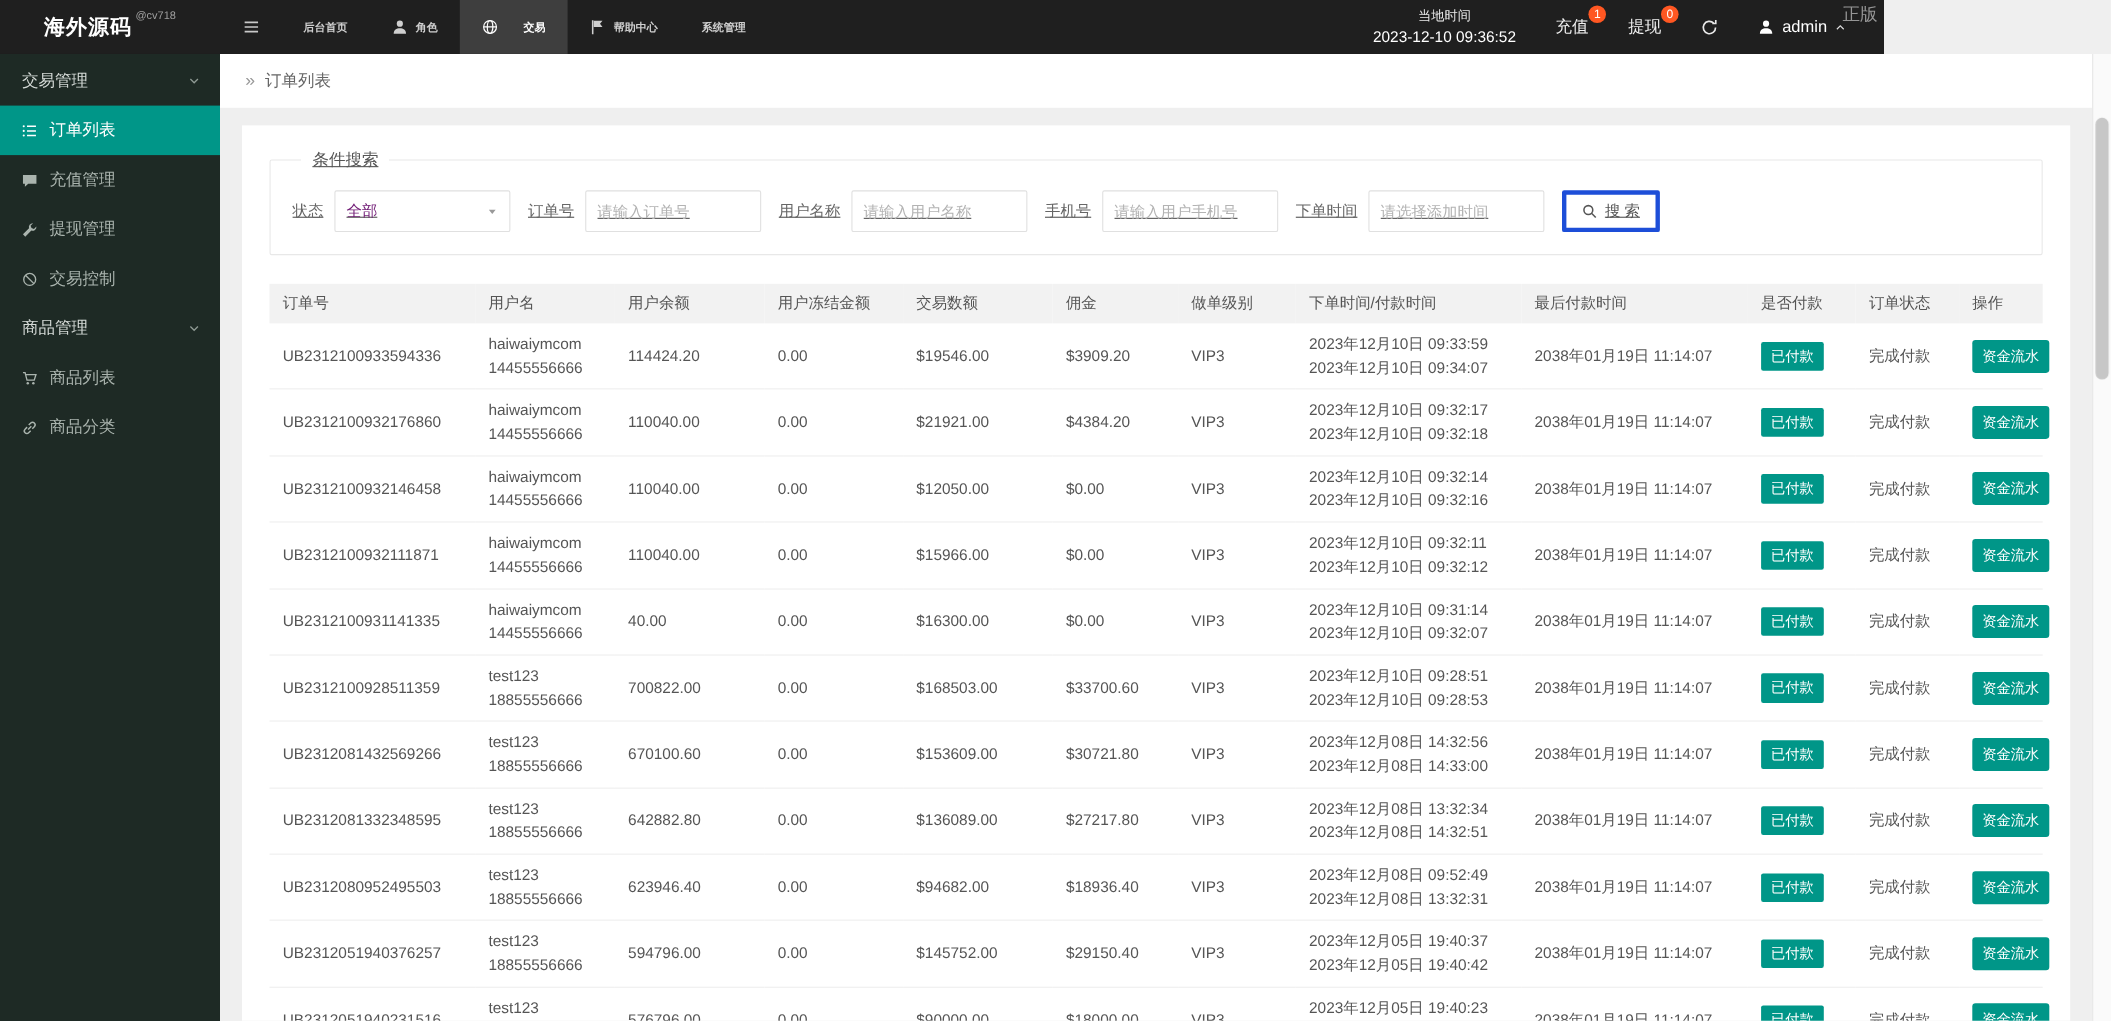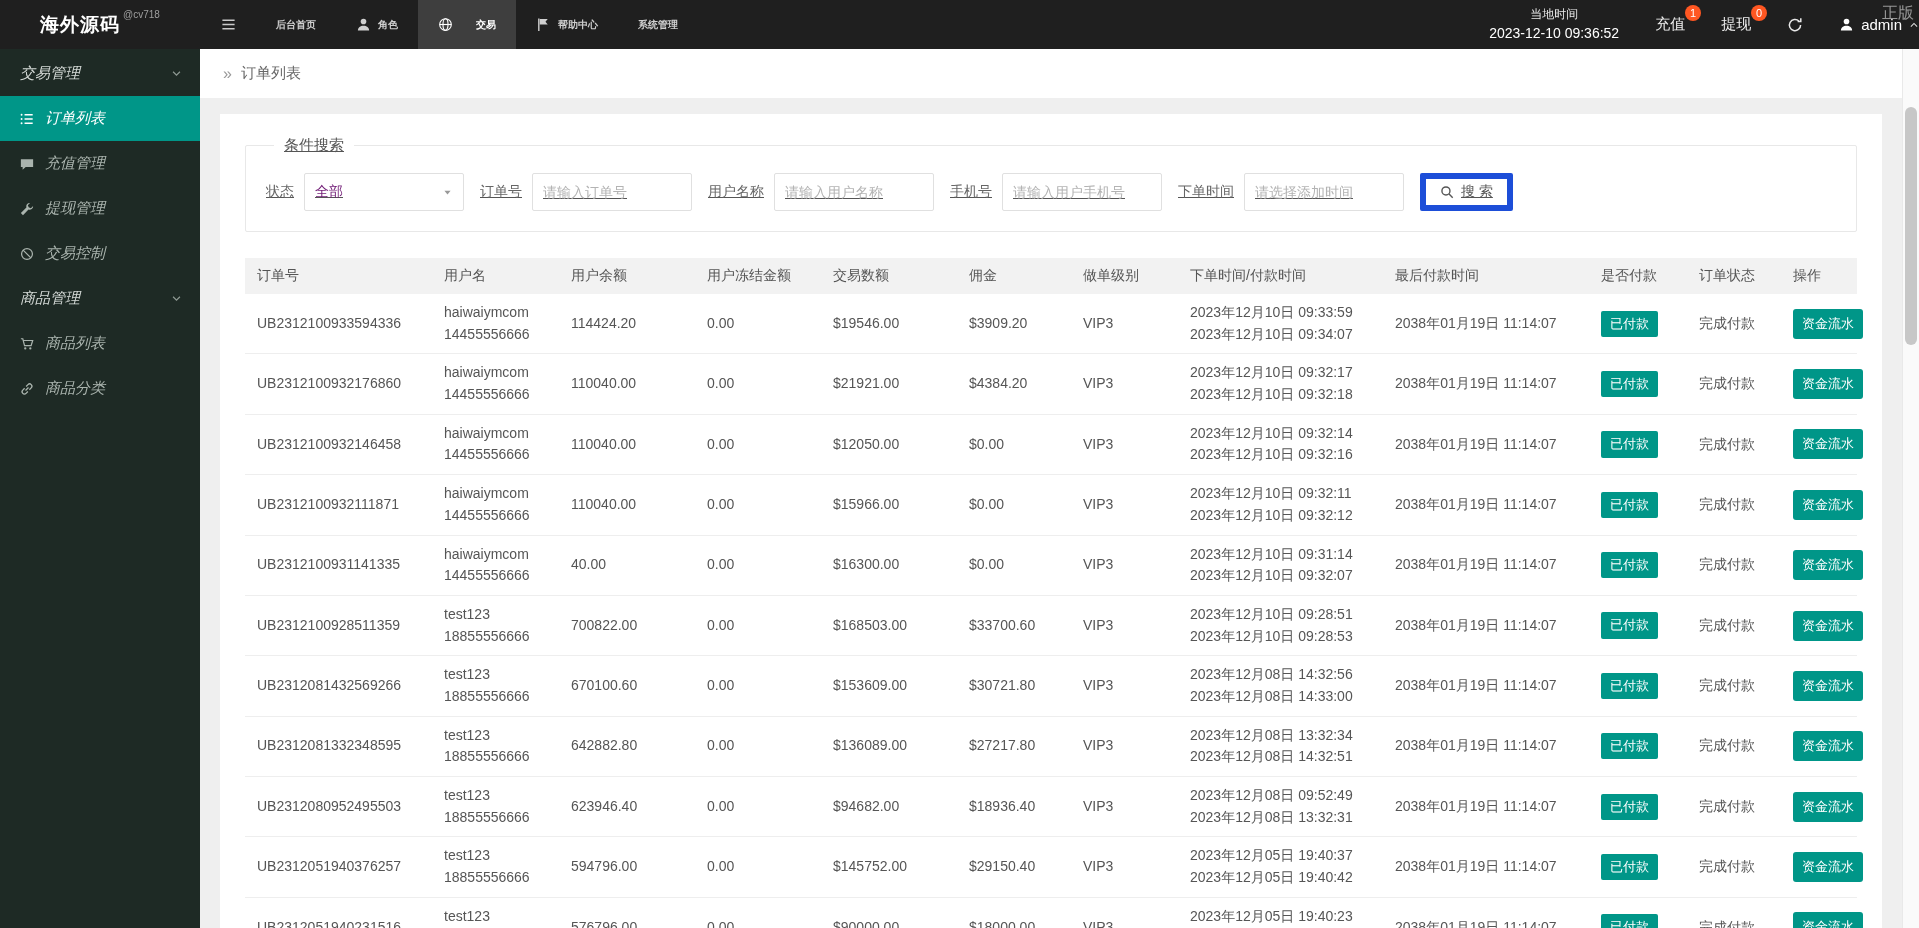--- a/index.html
+++ b/index.html
@@ -8,48 +8,48 @@
     font-family:"Liberation Sans","DejaVu Sans",sans-serif;
     background:#efefef; color:#555;
   }
   :root { --teal:#009688; --badge-red:#ff5722; }
 
   .ico { width:15px; height:15px; display:inline-block; flex:0 0 auto; }
   .ico svg { width:100%; height:100%; display:block; }
 
   
   .topbar {
-    position:fixed; top:0; left:0; width:1919px; height:49px;
+    position:fixed; top:0; left:0; width:1712px; height:49px;
     background:#1f1f1f; display:flex; align-items:stretch; z-index:20; color:#d6d6d6;
   }
   .brand { width:200px; display:flex; align-items:center; justify-content:center; gap:3px; }
   .brand-name { color:#fff; font-size:19px; font-weight:bold; letter-spacing:1px; }
   .brand-sub { color:#9f9f9f; font-size:10px; align-self:flex-start; margin-top:9px; }
   .menu-toggle { width:56px; display:flex; align-items:center; justify-content:center; cursor:pointer; color:#c9c9c9; }
   .topnav { display:flex; align-items:stretch; }
   .nav-item { display:flex; align-items:center; gap:7px; padding:0 20px; font-size:10px; color:#cfcfcf; cursor:pointer; text-decoration:none;font-weight:bold; }
   .nav-item.active { background:#3e3e3e; color:#fff;gap:23px; }
-  .top-right { margin-left:auto; display:flex; align-items:center; gap:36px; color:#eee; }
+  .top-right { margin-left:auto; display:flex; align-items:center; gap:36px; padding-right:34px; color:#eee; }
   .time-block { text-align:center; line-height:1.45; }
   .time-label { font-size:12px; color:#e8e8e8; }
   .time-value { font-size:14px; color:#fff; }
   .nav-pill { position:relative; font-size:15px; color:#f0f0f0; cursor:pointer; }
   .badge {
     position:absolute; top:-10px; right:-16px; background:var(--badge-red); color:#fff;
     font-size:11px; min-width:16px; height:16px; line-height:16px; border-radius:8px;
     text-align:center; padding:0 3px;
   }
   .refresh { cursor:pointer; color:#e8e8e8; display:flex; }
   .refresh .ico { width:16px; height:16px; }
   .admin { display:flex; align-items:center; gap:7px; font-size:15px; color:#fff; cursor:pointer; }
   .admin .chev { width:10px; height:10px; color:#ddd; }
   .genuine { position:absolute; top:3px; right:5px; font-size:16px; color:#969696; }
 
   
-  .sidebar { position:fixed; top:49px; left:0; bottom:0; width:200px; background:#1e2a25; z-index:15; padding-top:2px;font-style:italic; }
+  .sidebar { position:fixed; top:49px; left:0; bottom:0; width:200px; background:#1e2a25; z-index:15; padding-top:2px; }
   .sb-group {
     height:45px; display:flex; align-items:center; justify-content:space-between;
     padding:0 18px 0 20px; color:#d5dad7; font-size:15px; cursor:pointer;
   }
   .sb-group .chev { width:11px; height:11px; color:#8f9a94; }
   .sb-item {
     height:45px; display:flex; align-items:center; gap:11px;
     padding:0 20px; color:#aab4ae; font-size:15px; cursor:pointer;
   }
   .sb-item .ico { width:14px; height:14px; }
@@ -72,21 +72,21 @@
     display:flex; align-items:center; justify-content:space-between; padding:16px 10px;
     font-size:14px; color:#701a75; cursor:pointer;
   }
   .selectbox .caret { width:11px; height:11px; color:#999; }
   .finput {
     width:160px; height:38px; border:1px solid #e0e0e0; border-radius:2px; padding:0 10px;
     font-size:14px; color:#555; outline:none; font-family:inherit;
   }
   .finput::placeholder { color:#b3b3b3; }
   .search-btn {
-    height:38px; padding:3px 14px; background:#fff; border:6px solid #1d4ed8; border-radius:2px;
+    height:38px; padding:3px 14px; background:#fff; border:4px solid #1d4ed8; border-radius:2px;
     display:flex; align-items:center; gap:7px; font-size:14px; color:#555; cursor:pointer; font-family:inherit;
   }
   .search-btn .ico { width:14px; height:14px; }
 
   
   table.grid { width:100%; border-collapse:collapse; table-layout:fixed; font-size:14px; color:#555; }
   table.grid th {
     background:#f2f2f2; text-align:left; font-weight:normal; color:#555;
     padding:9px 12px; font-size:14px;
   }

